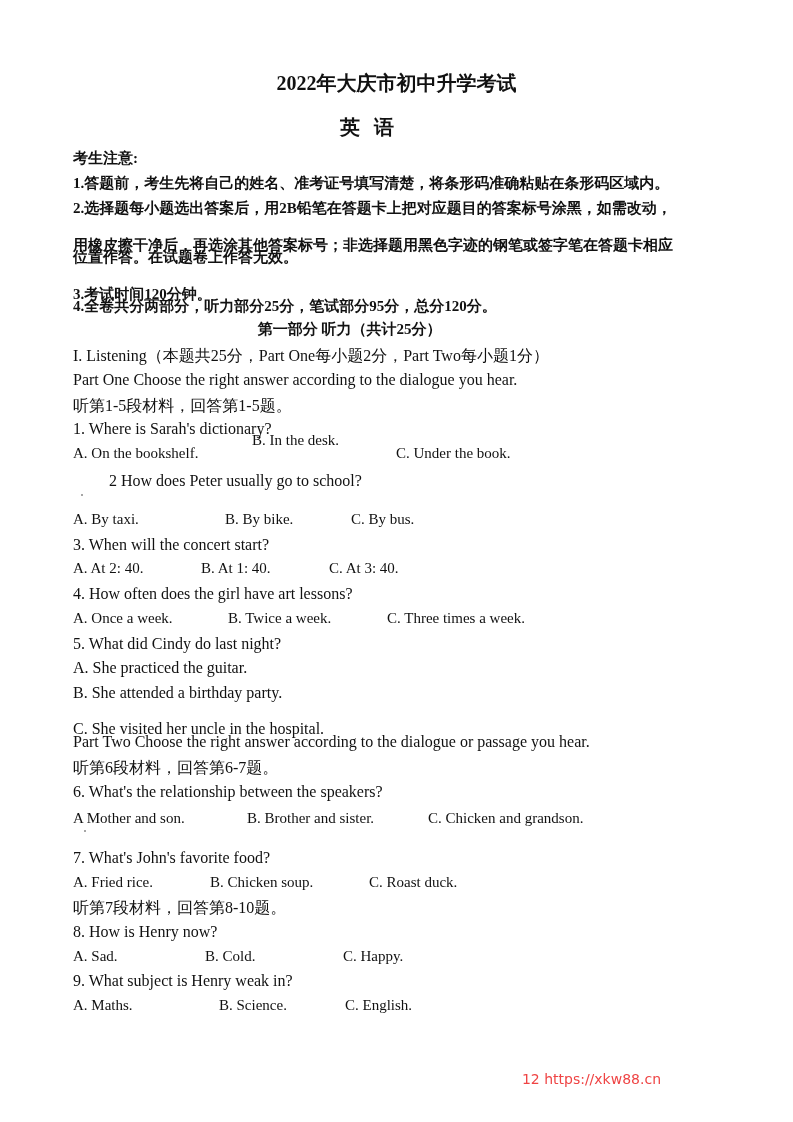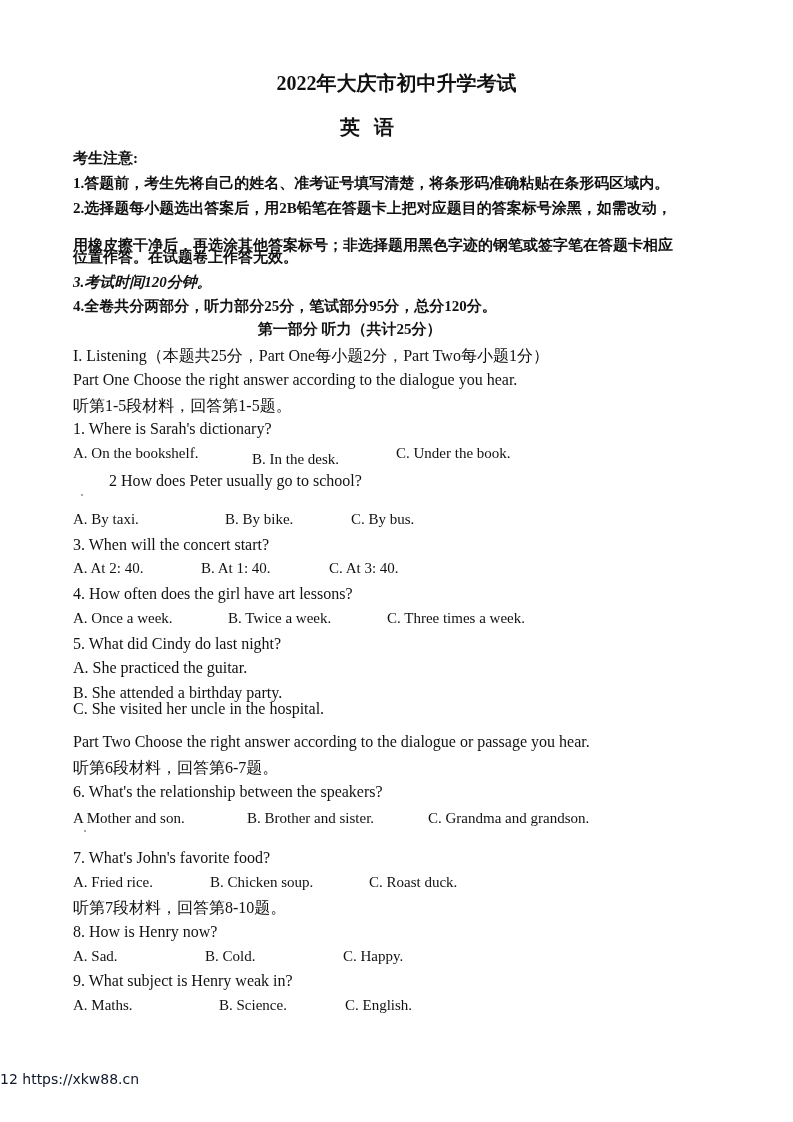--- a/index.html
+++ b/index.html
@@ -5,47 +5,47 @@
     html, body { margin: 0; padding: 0; background: #ffffff; }
     body { width: 793px; height: 1122px; position: relative; overflow: hidden;
       font-family: "Liberation Serif", "DejaVu Serif", serif; color: #111; }
     .abs { position: absolute; white-space: nowrap; }
     .title { left: 0; width: 793px; text-align: center; top: 70px; font-size: 20px; font-weight: bold; }
     .subject { left: 0; width: 734px; text-align: center; top: 114px; font-size: 20px; font-weight: bold; letter-spacing: 14px; padding-left: 14px; box-sizing: border-box; }
     .notice { left: 73px; font-size: 15px; font-weight: bold; line-height: 25px; }
     .section { left: 0; width: 699px; text-align: center; font-size: 15px; font-weight: bold; }
     .line { left: 73px; font-size: 16px; }
     .opt { position: absolute; font-size: 15px; white-space: nowrap; text-align: right; }
-    .footer { left: 0; width: 661px; text-align: left; top: 1071px; font-size: 14px; color: #0f172a;
+    .footer { left: 0; width: 661px; text-align: right; top: 1071px; font-size: 14px; color: #ef4444;
       font-family: "DejaVu Sans", sans-serif; }
     .dot { position: absolute; width: 2px; height: 2px; background: #888; border-radius: 1px; }
   </style>
 </head>
 <body>
 
 <div class="abs title">2022年大庆市初中升学考试</div>
 <div class="abs subject">英语</div>
 
 <div class="abs notice" style="top:146px;">考生注意:</div>
 <div class="abs notice" style="top:171px;">1.答题前，考生先将自己的姓名、准考证号填写清楚，将条形码准确粘贴在条形码区域内。</div>
 <div class="abs notice" style="top:196px;">2.选择题每小题选出答案后，用2B铅笔在答题卡上把对应题目的答案标号涂黑，如需改动，</div>
 <div class="abs notice" style="top:220px;margin-top:13px;">用橡皮擦干净后，再选涂其他答案标号；非选择题用黑色字迹的钢笔或签字笔在答题卡相应</div>
 <div class="abs notice" style="top:245px;">位置作答。在试题卷上作答无效。</div>
-<div class="abs notice" style="top:270px;font-style:italic;">3.考试时间120分钟。</div>
+<div class="abs notice" style="top:282px;">3.考试时间120分钟。</div>
 <div class="abs notice" style="top:294px;">4.全卷共分两部分，听力部分25分，笔试部分95分，总分120分。</div>
 
 <div class="abs section" style="top:320px;">第一部分 听力（共计25分）</div>
 
 <div class="abs line" style="top:346px;">I. Listening（本题共25分，Part One每小题2分，Part Two每小题1分）</div>
 <div class="abs line" style="top:371px;">Part One Choose the right answer according to the dialogue you hear.</div>
 <div class="abs line" style="top:396px;">听第1-5段材料，回答第1-5题。</div>
 
 <div class="abs line" style="top:420px;">1. Where is Sarah's dictionary?</div>
 <div class="opt" style="left:73px;top:445px;">A. On the bookshelf.</div>
-<div class="opt" style="left:252px;top:451px;">B. In the desk.</div>
+<div class="opt" style="left:252px;top:432px;">B. In the desk.</div>
 <div class="opt" style="left:396px;top:445px;">C. Under the book.</div>
 
 <div class="abs line" style="top:472px;margin-left:36px;">2   How does Peter usually go to school?</div>
 <div class="dot" style="left:81px;top:494px;"></div>
 <div class="opt" style="left:73px;top:511px;">A. By taxi.</div>
 <div class="opt" style="left:225px;top:511px;">B. By bike.</div>
 <div class="opt" style="left:351px;top:511px;">C. By bus.</div>
 
 <div class="abs line" style="top:536px;">3. When will the concert start?</div>
 <div class="opt" style="left:73px;top:560px;">A. At 2: 40.</div>
@@ -53,30 +53,30 @@
 <div class="opt" style="left:329px;top:560px;">C. At 3: 40.</div>
 
 <div class="abs line" style="top:585px;">4. How often does the girl have art lessons?</div>
 <div class="opt" style="left:73px;top:610px;">A. Once a week.</div>
 <div class="opt" style="left:228px;top:610px;">B. Twice a week.</div>
 <div class="opt" style="left:387px;top:610px;">C. Three times a week.</div>
 
 <div class="abs line" style="top:635px;">5. What did Cindy do last night?</div>
 <div class="abs line" style="top:659px;">A. She practiced the guitar.</div>
 <div class="abs line" style="top:684px;">B. She attended a birthday party.</div>
-<div class="abs line" style="top:700px;">C. She visited her uncle in the hospital.</div>
+<div class="abs line" style="top:720px;">C. She visited her uncle in the hospital.</div>
 
 <div class="abs line" style="top:733px;">Part Two Choose the right answer according to the dialogue or passage you hear.</div>
 <div class="abs line" style="top:758px;">听第6段材料，回答第6-7题。</div>
 
 <div class="abs line" style="top:783px;">6. What's the relationship between the speakers?</div>
 <div class="opt" style="left:73px;top:810px;">A   Mother and son.</div>
 <div class="dot" style="left:84px;top:830px;"></div>
 <div class="opt" style="left:247px;top:810px;">B. Brother and sister.</div>
-<div class="opt" style="left:428px;top:810px;">C. Grandma and grandson.</div>
+<div class="opt" style="left:428px;top:810px;">C. Chicken and grandson.</div>
 
 <div class="abs line" style="top:849px;">7. What's John's favorite food?</div>
 <div class="opt" style="left:73px;top:874px;">A. Fried rice.</div>
 <div class="opt" style="left:210px;top:874px;">B. Chicken soup.</div>
 <div class="opt" style="left:369px;top:874px;">C. Roast duck.</div>
 
 <div class="abs line" style="top:898px;">听第7段材料，回答第8-10题。</div>
 
 <div class="abs line" style="top:923px;">8. How is Henry now?</div>
 <div class="opt" style="left:73px;top:948px;">A. Sad.</div>

